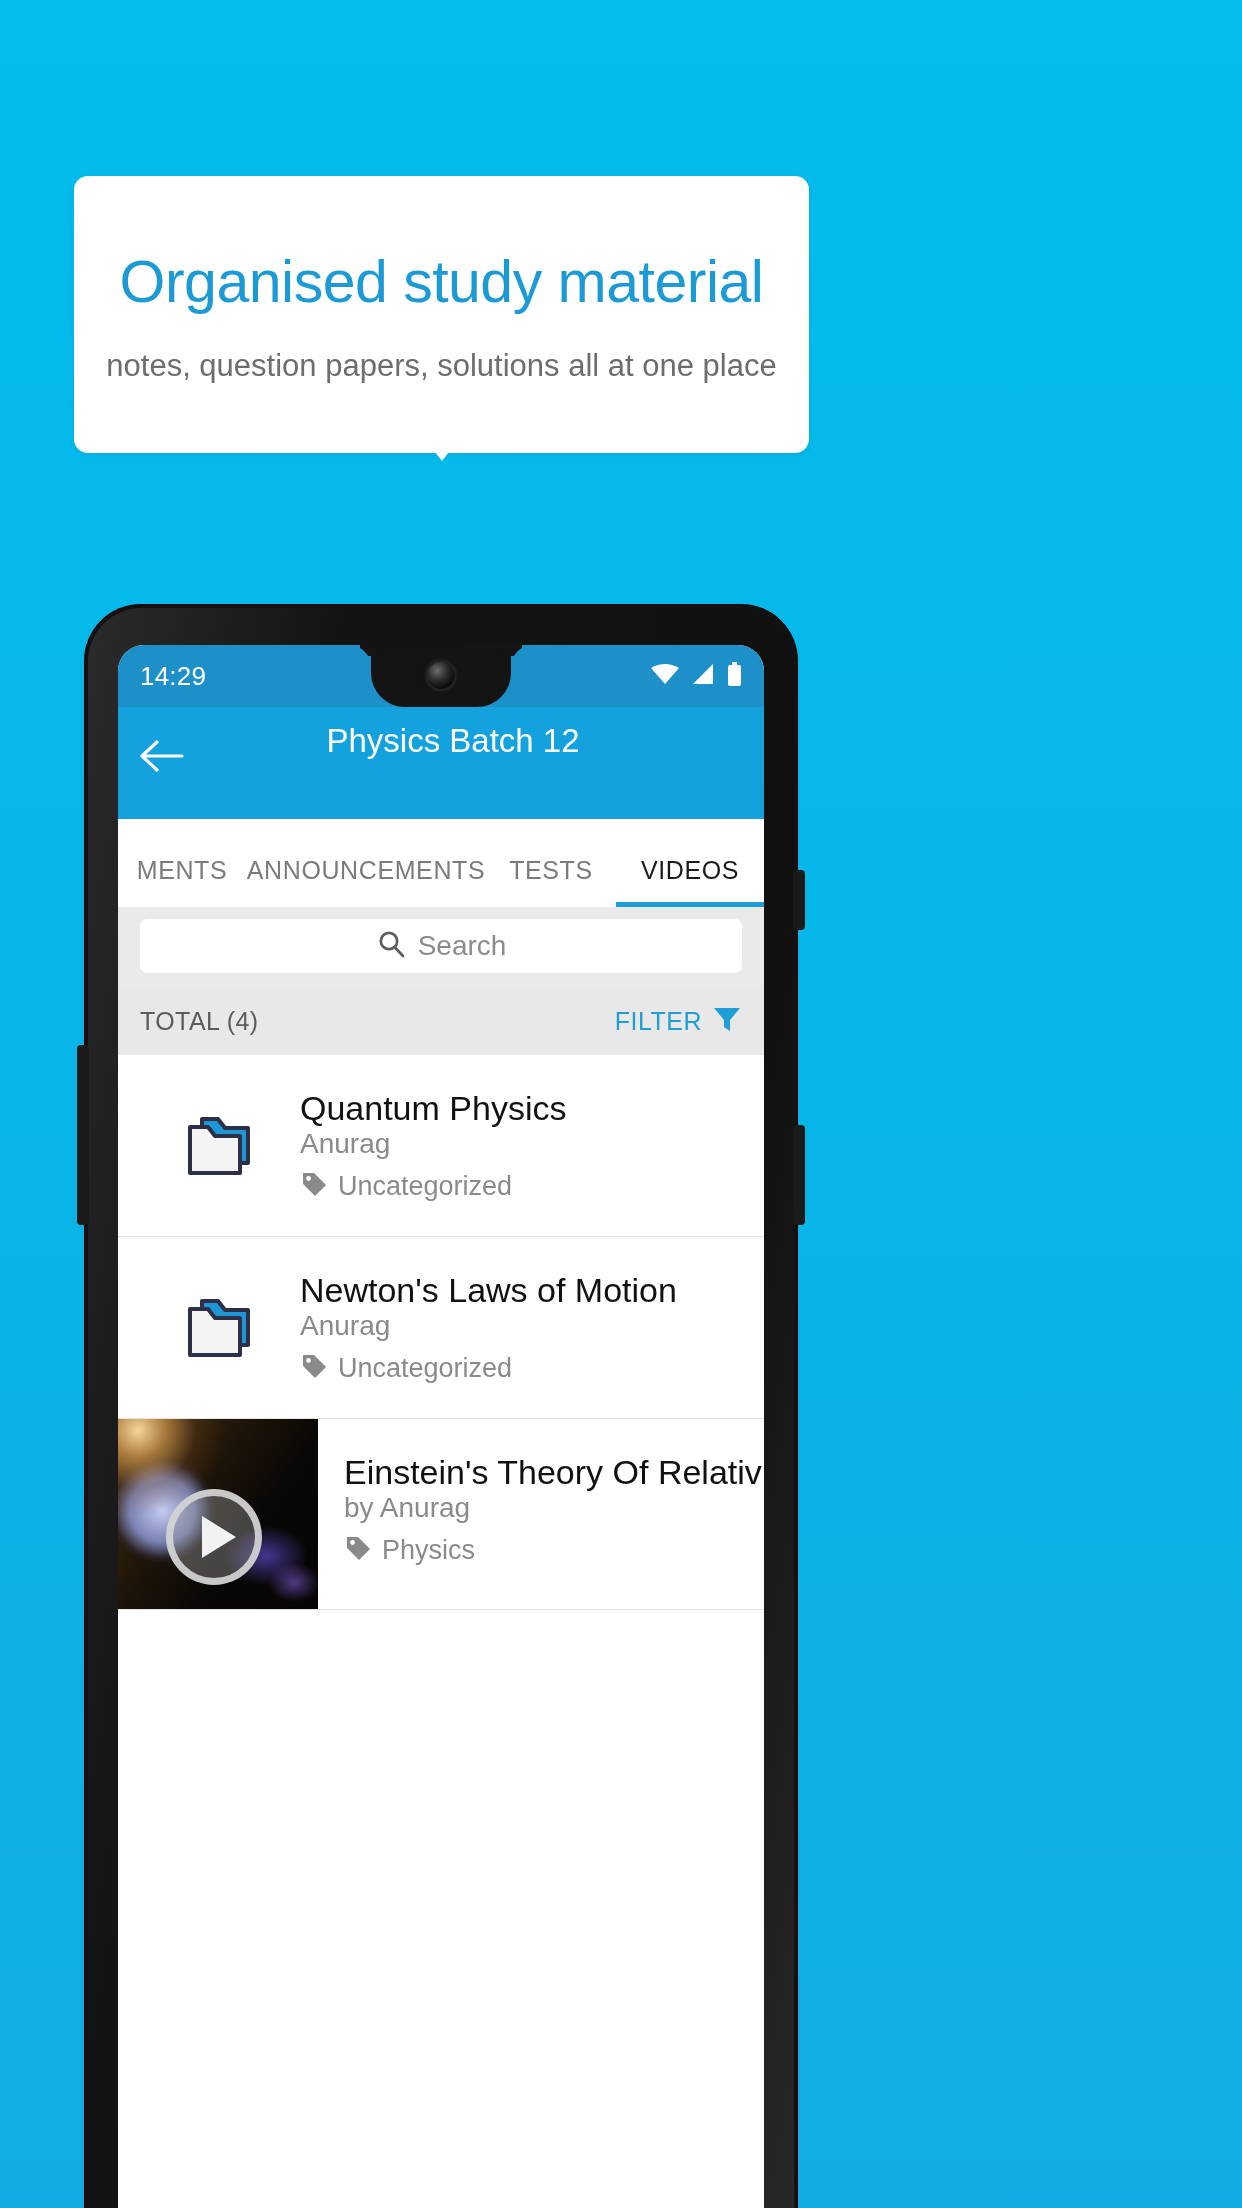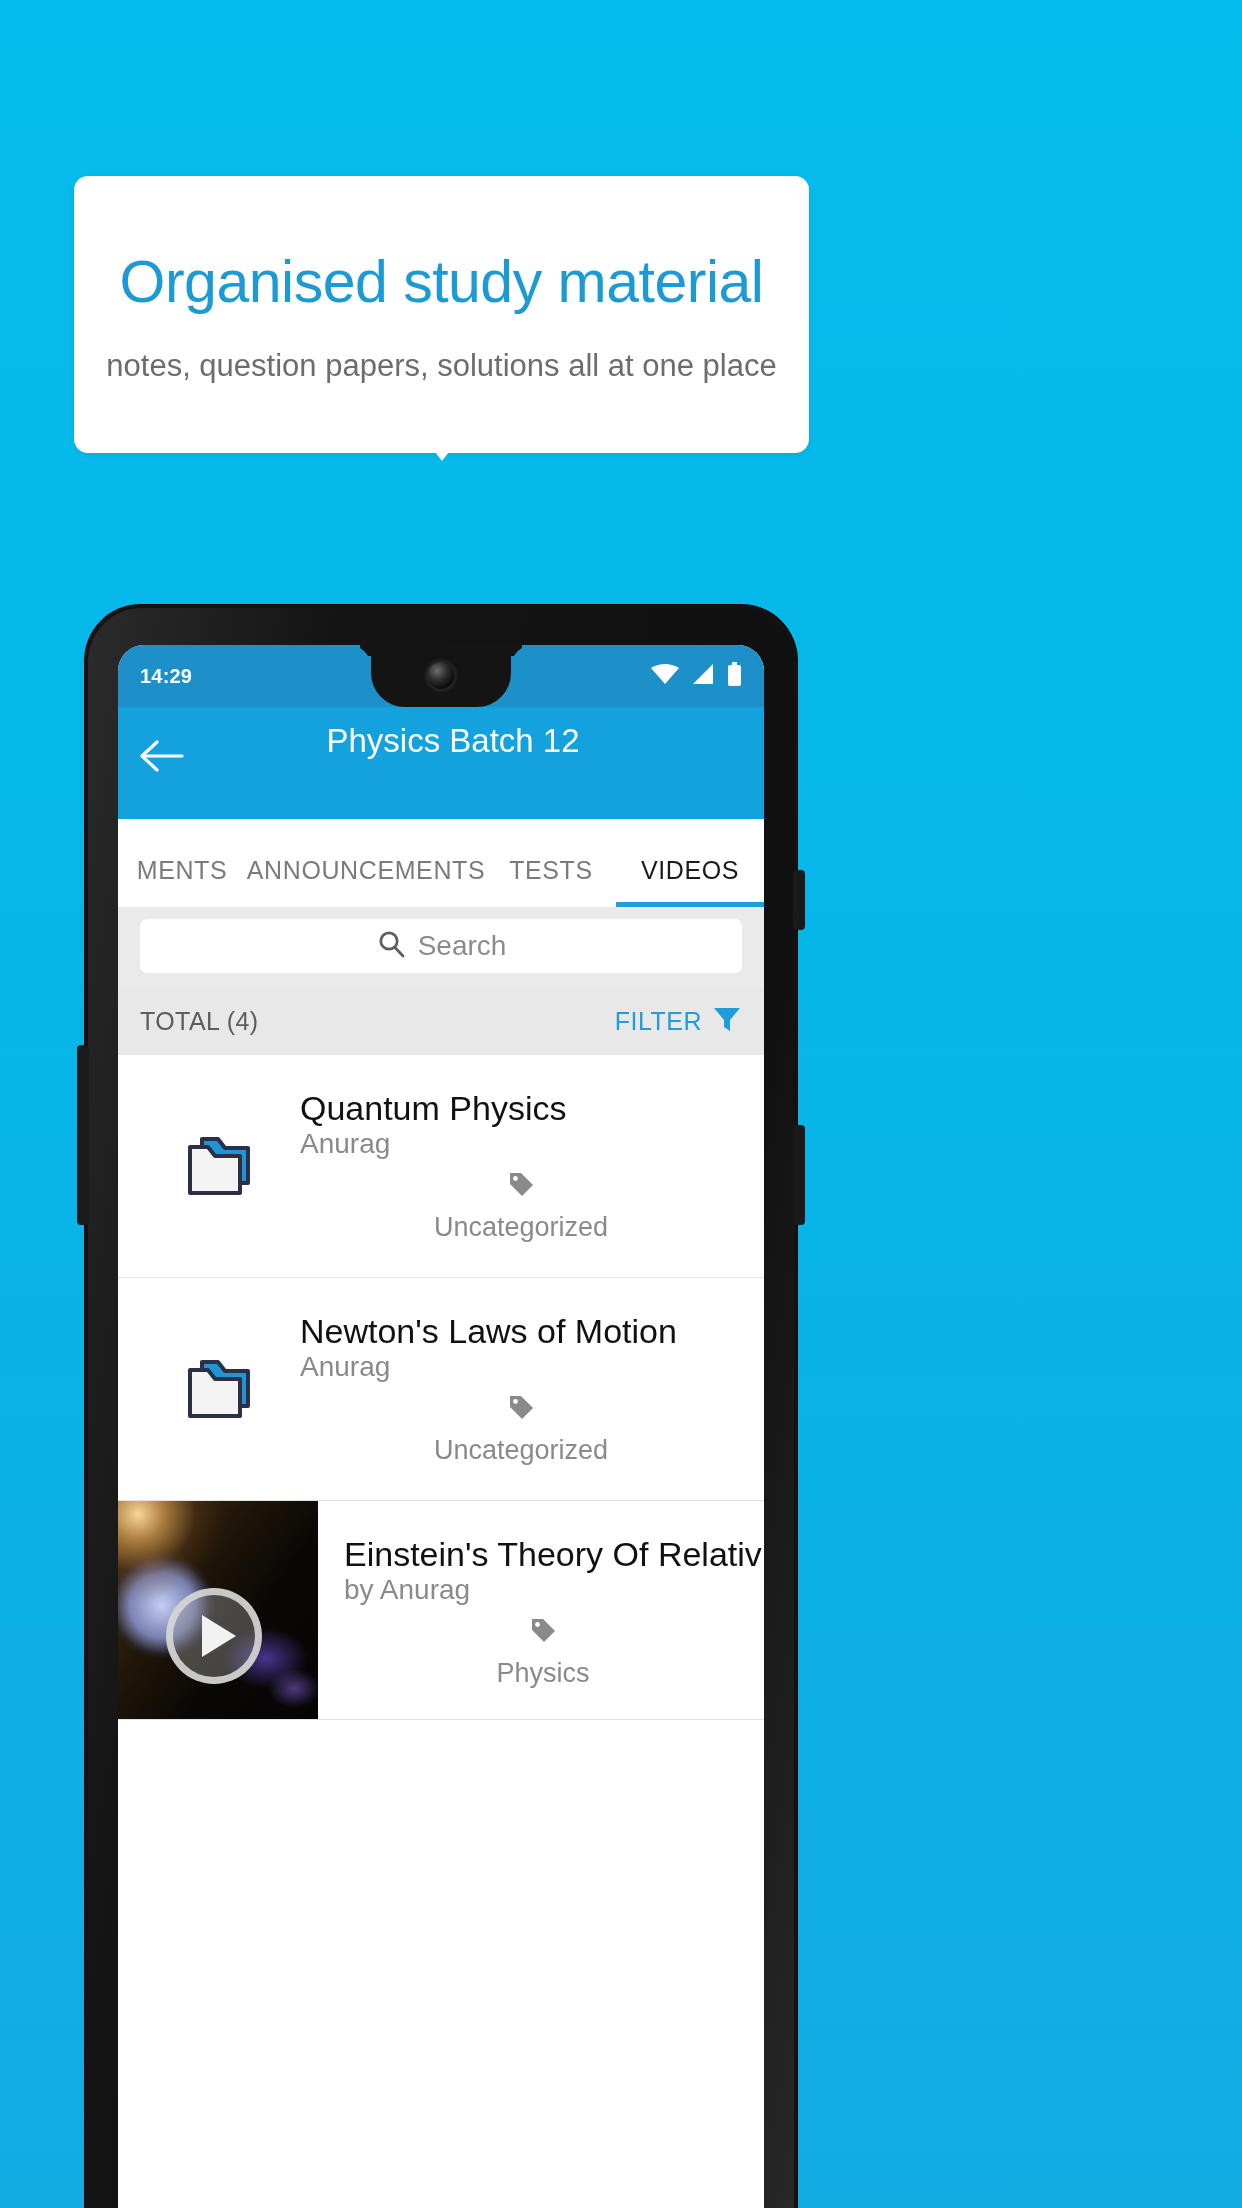--- a/index.html
+++ b/index.html
@@ -116,21 +116,21 @@
   
   #status-bar {
     position: relative;
     height: 62px;
     background: #1d90c9;
     display: flex; align-items: center;
     padding: 0 22px;
     z-index: 5;
   }
   #status-time {
-    color:#fff; font-size:20px; font-weight:700; letter-spacing:.2px;
+    color:#fff; font-size:26px; font-weight:400; letter-spacing:.2px;
   }
   #status-icons {
     margin-left:auto; display:flex; align-items:center; gap:12px;
   }
   .st-ico { display:block; }
 
   
   #app-bar {
     background: #13a2dd;
     padding: 14px 0 16px 0;
@@ -218,21 +218,20 @@
   .item-title {
     font-size: 34px; color:#111; font-weight:400;
     line-height:1.15; white-space:nowrap;
   }
   .item-author {
     font-size: 28px; color:#8a8a8a; white-space:nowrap;
   }
   .item-tag {
     display:flex; align-items:center; gap:10px;
     margin-top:10px;
-    flex-direction:column;
   }
   .item-tag-label { font-size:27px; color:#8a8a8a; white-space:nowrap; }
 
   
   .video-row { padding: 0; align-items:stretch; }
   .video-thumb {
     position:relative;
     width: 200px; flex:0 0 200px;
     min-height: 190px;
     background:

